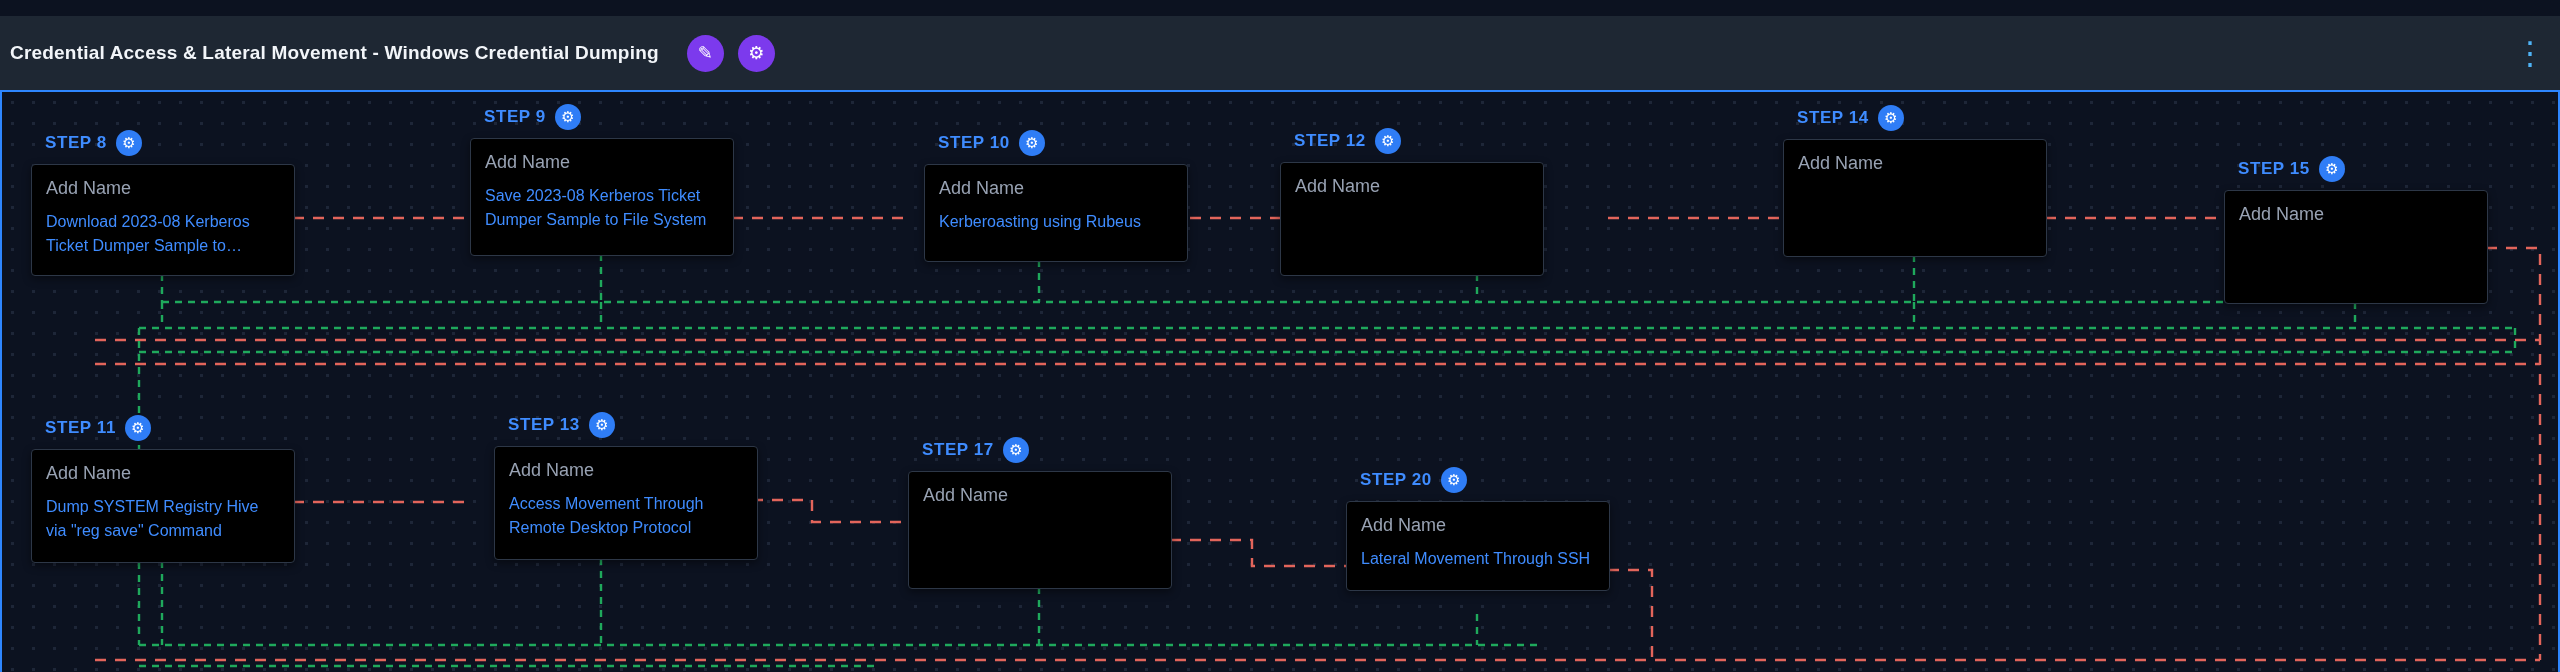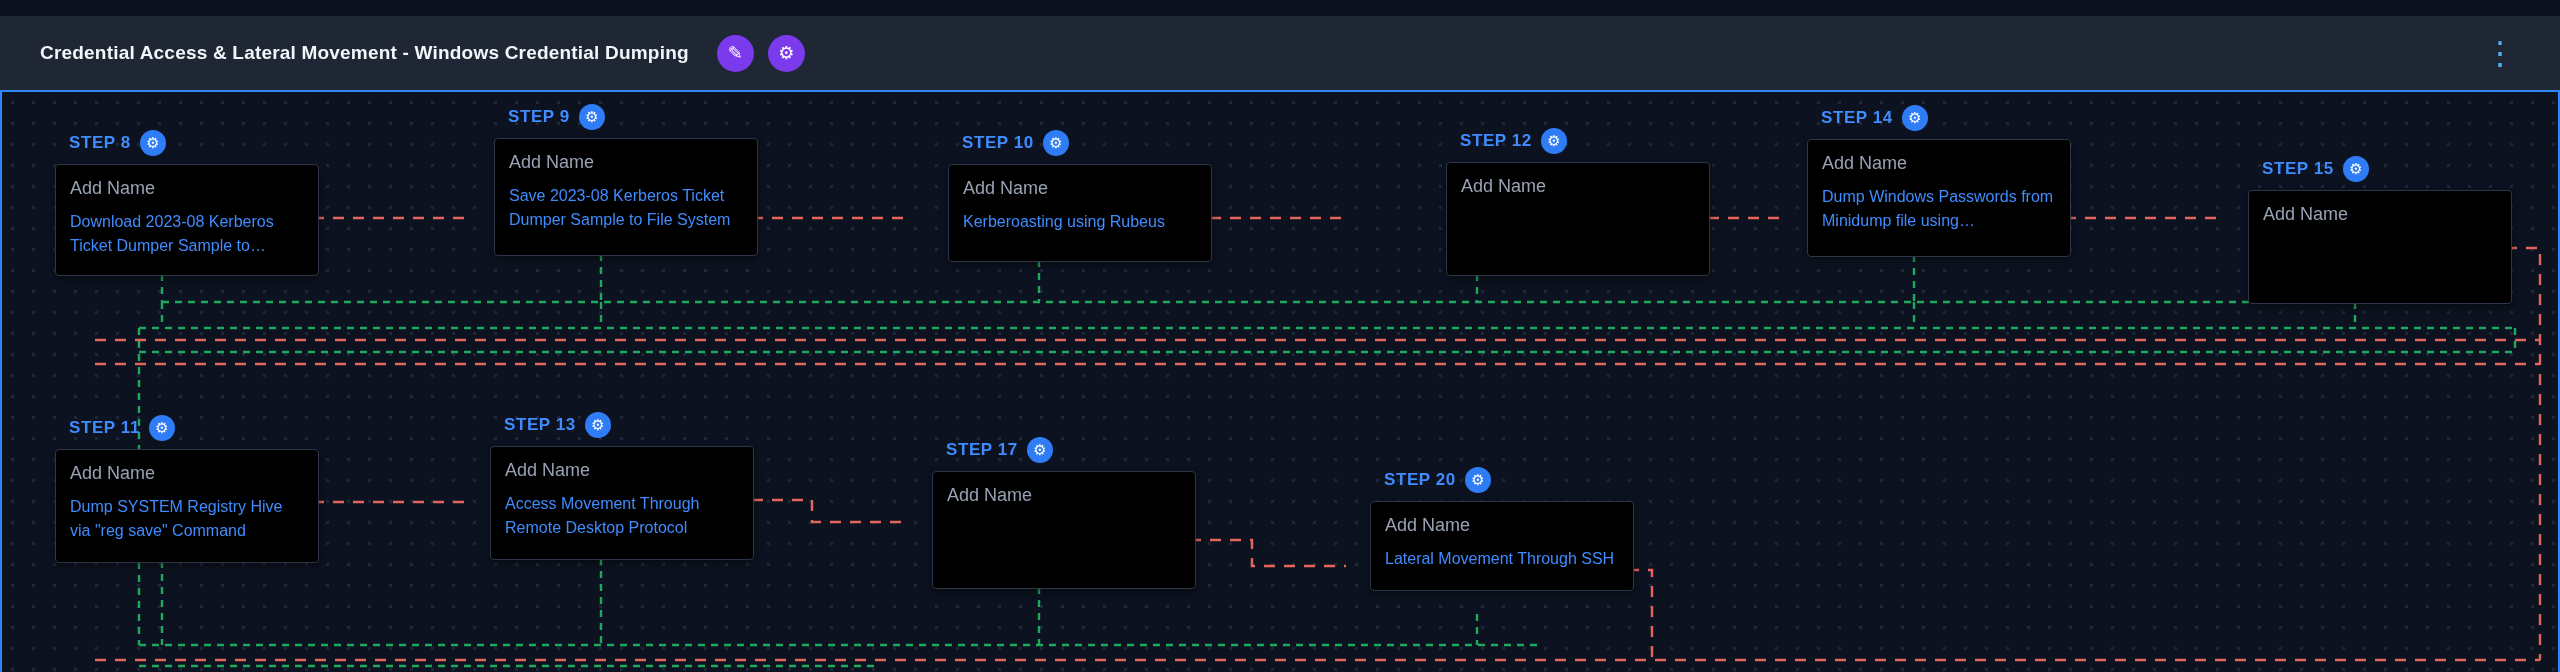--- a/index.html
+++ b/index.html
@@ -5,21 +5,21 @@
   html,body{margin:0;padding:0;}
   body{
     width:2560px;height:672px;position:relative;overflow:hidden;
     background:#0c1220;
     font-family:"Liberation Sans","DejaVu Sans",sans-serif;
     -webkit-font-smoothing:antialiased;
   }
   
   .header{
     position:absolute;top:16px;left:0;right:0;height:74px;
-    background:#1e2733;display:flex;align-items:center;padding:0 40px;box-sizing:border-box;
+    background:#1e2733;display:flex;align-items:center;padding:0 10px;box-sizing:border-box;
   }
   .header-title{color:#f2f5f9;font-size:19px;font-weight:bold;letter-spacing:.2px;white-space:nowrap;}
   .round-btn{
     width:37px;height:37px;border-radius:50%;background:#7c3aed;border:none;
     display:flex;align-items:center;justify-content:center;color:#ffffff;font-size:18px;
     margin-left:14px;cursor:pointer;flex:0 0 auto;
   }
   .round-btn:first-of-type{margin-left:28px;}
   .header-spacer{flex:1;}
   .overflow-btn{
@@ -29,21 +29,21 @@
   .canvas{
     position:absolute;top:90px;left:0;right:0;bottom:0;
     background:#0c1220;
     background-image:radial-gradient(rgba(125,145,180,.16) 1.6px, transparent 1.6px);
     background-size:21px 21px;
     border-top:2px solid #2e86ff;border-left:2px solid #2e86ff;border-right:2px solid #2e86ff;
     box-sizing:border-box;
   }
   svg.edges{position:absolute;top:0;left:0;pointer-events:none;}
   
-  .step{position:absolute;width:264px;margin-left:24px;}
+  .step{position:absolute;width:264px;}
   .step-head{display:flex;align-items:center;gap:9px;height:30px;margin:0 0 6px 14px;}
   .step-label{color:#3f8cff;font-size:17px;font-weight:bold;letter-spacing:.6px;}
   .step-gear{
     width:26px;height:26px;border-radius:50%;background:#2f7df6;color:#ffffff;
     display:flex;align-items:center;justify-content:center;font-size:15px;cursor:pointer;flex:0 0 auto;
   }
   .card{
     background:#000000;border:1px solid #2d3747;border-radius:4px;
     padding:13px 14px;box-sizing:border-box;width:264px;
     box-shadow:0 3px 8px rgba(0,0,0,.45);position:relative;
@@ -142,42 +142,41 @@
     <span class="step-gear">
         <span>⚙</span>
       </span>
   </div>
   <div class="card" style="min-height:98px;">
     <div class="placeholder">Add Name</div>
     <div class="test-link">Kerberoasting using Rubeus</div>
   </div>
 </div>
 
-<div class="step" style="left:1422px;top:126px;">
+<div class="step" style="left:1280px;top:126px;">
   <div class="step-head">
     <span class="step-label">STEP 12</span>
     <span class="step-gear">
         <span>⚙</span>
       </span>
   </div>
   <div class="card" style="min-height:114px;">
     <div class="placeholder">Add Name</div>
   </div>
 </div>
 
 <div class="step" style="left:1783px;top:103px;">
   <div class="step-head">
     <span class="step-label">STEP 14</span>
     <span class="step-gear">
         <span>⚙</span>
       </span>
   </div>
   <div class="card" style="min-height:118px;">
     <div class="placeholder">Add Name</div>
-    <div class="test-link">Dump Windows Passwords from Minidump file using…</div>
   </div>
 </div>
 
 <div class="step" style="left:2224px;top:154px;">
   <div class="step-head">
     <span class="step-label">STEP 15</span>
     <span class="step-gear">
         <span>⚙</span>
       </span>
   </div>
@@ -192,21 +191,21 @@
     <span class="step-gear">
         <span>⚙</span>
       </span>
   </div>
   <div class="card" style="min-height:114px;">
     <div class="placeholder">Add Name</div>
     <div class="test-link">Dump SYSTEM Registry Hive via "reg save" Command</div>
   </div>
 </div>
 
-<div class="step" style="left:466px;top:410px;">
+<div class="step" style="left:494px;top:410px;">
   <div class="step-head">
     <span class="step-label">STEP 13</span>
     <span class="step-gear">
         <span>⚙</span>
       </span>
   </div>
   <div class="card" style="min-height:114px;">
     <div class="placeholder">Add Name</div>
     <div class="test-link">Access Movement Through Remote Desktop Protocol</div>
   </div>

